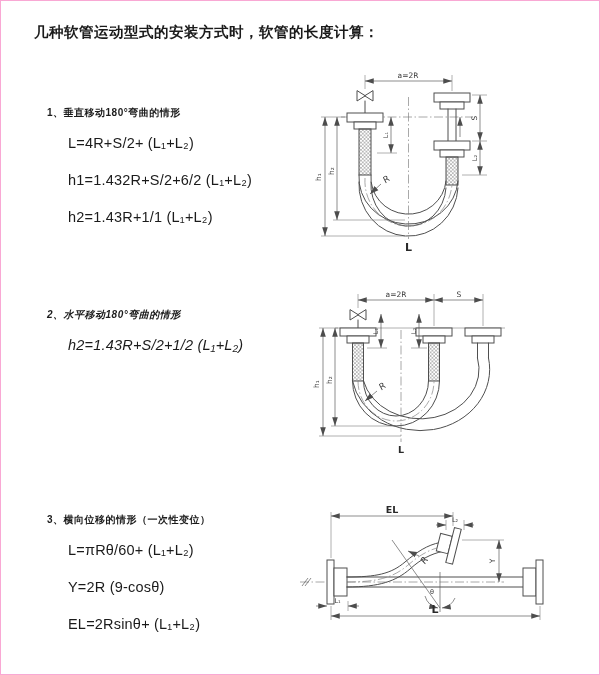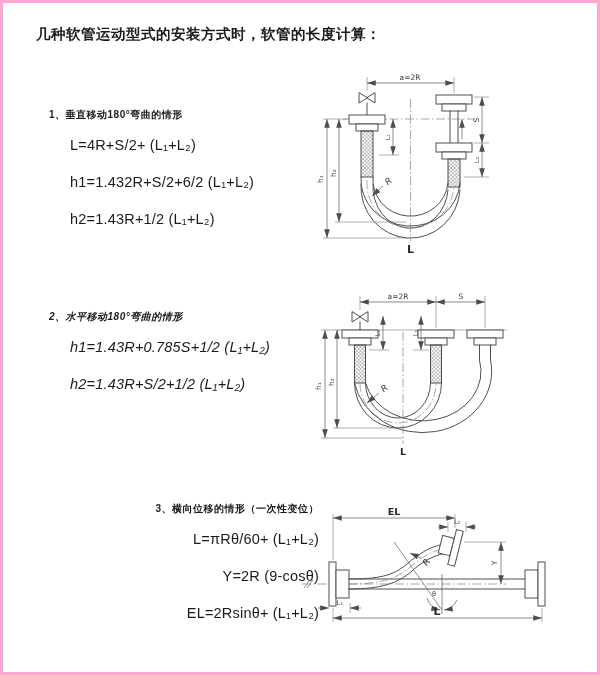--- a/index.html
+++ b/index.html
@@ -1,26 +1,26 @@
 <!DOCTYPE html>
 <html><head>
 <meta charset="utf-8">
 <style>
   html,body{margin:0;padding:0;background:#fff;}
   .page{
     position:relative;width:600px;height:675px;background:#ffffff;
-    border:3px solid #f9a8d4;box-sizing:border-box;overflow:hidden;
+    border:1px solid #f9a8d4;box-sizing:border-box;overflow:hidden;
     font-family:"Liberation Sans","DejaVu Sans",sans-serif;color:#1b1b1b;padding-left:26px;
   }
   .title{
     position:absolute;left:33px;top:22px;margin:0;
     font-size:14.5px;font-weight:700;letter-spacing:.5px;
   }
   .sec{position:absolute;left:46px;width:270px;}
-  #sec1{top:102px;} #sec2{top:304px;font-style:italic;} #sec3{top:496px;text-align:right;}
+  #sec1{top:102px;} #sec2{top:304px;font-style:italic;} #sec3{top:509px;}
   .sec h2{margin:0;font-size:10px;font-weight:700;letter-spacing:.5px;line-height:20px;}
   .sec p{margin:7px 0 0 21px;font-size:14.5px;font-weight:400;line-height:30px;letter-spacing:.2px;}
   .sec p:first-of-type{margin-top:5px;}
   .diag{position:absolute;}
   #diag1{left:306px;top:66px;} #diag2{left:300px;top:283px;} #diag3{left:293px;top:503px;}
   
   .obj{stroke:#4f4f4f;stroke-width:1;fill:none;stroke-linecap:round;}
   .objf{stroke:#4f4f4f;stroke-width:1;fill:#ffffff;}
   .hose{stroke:#4f4f4f;stroke-width:1;fill:url(#hx);}
   .dim{stroke:#5c5c5c;stroke-width:.7;fill:none;}
@@ -50,26 +50,25 @@
       </pattern>
     </defs>
   </svg>
 
   <h1 class="title">几种软管运动型式的安装方式时，软管的长度计算：</h1>
 
   <section class="sec" id="sec1">
     <h2>1、垂直移动180°弯曲的情形</h2>
     <p>L=4R+S/2+ (L₁+L₂)</p>
     <p>h1=1.432R+S/2+6/2 (L₁+L₂)</p>
-    <p>h2=1.43R+1/2 (L₁+L₂)</p>
+    <p>h2=1.43R+1/1 (L₁+L₂)</p>
   </section>
 
   <section class="sec" id="sec2">
     <h2>2、水平移动180°弯曲的情形</h2>
-    <p>h1=1.43R+0.785S+1/2 (L₁+L₂)</p>
     <p>h2=1.43R+S/2+1/2 (L₁+L₂)</p>
   </section>
 
   <section class="sec" id="sec3">
     <h2>3、横向位移的情形（一次性变位）</h2>
     <p>L=πRθ/60+ (L₁+L₂)</p>
     <p>Y=2R (9-cosθ)</p>
     <p>EL=2Rsinθ+ (L₁+L₂)</p>
   </section>
 

